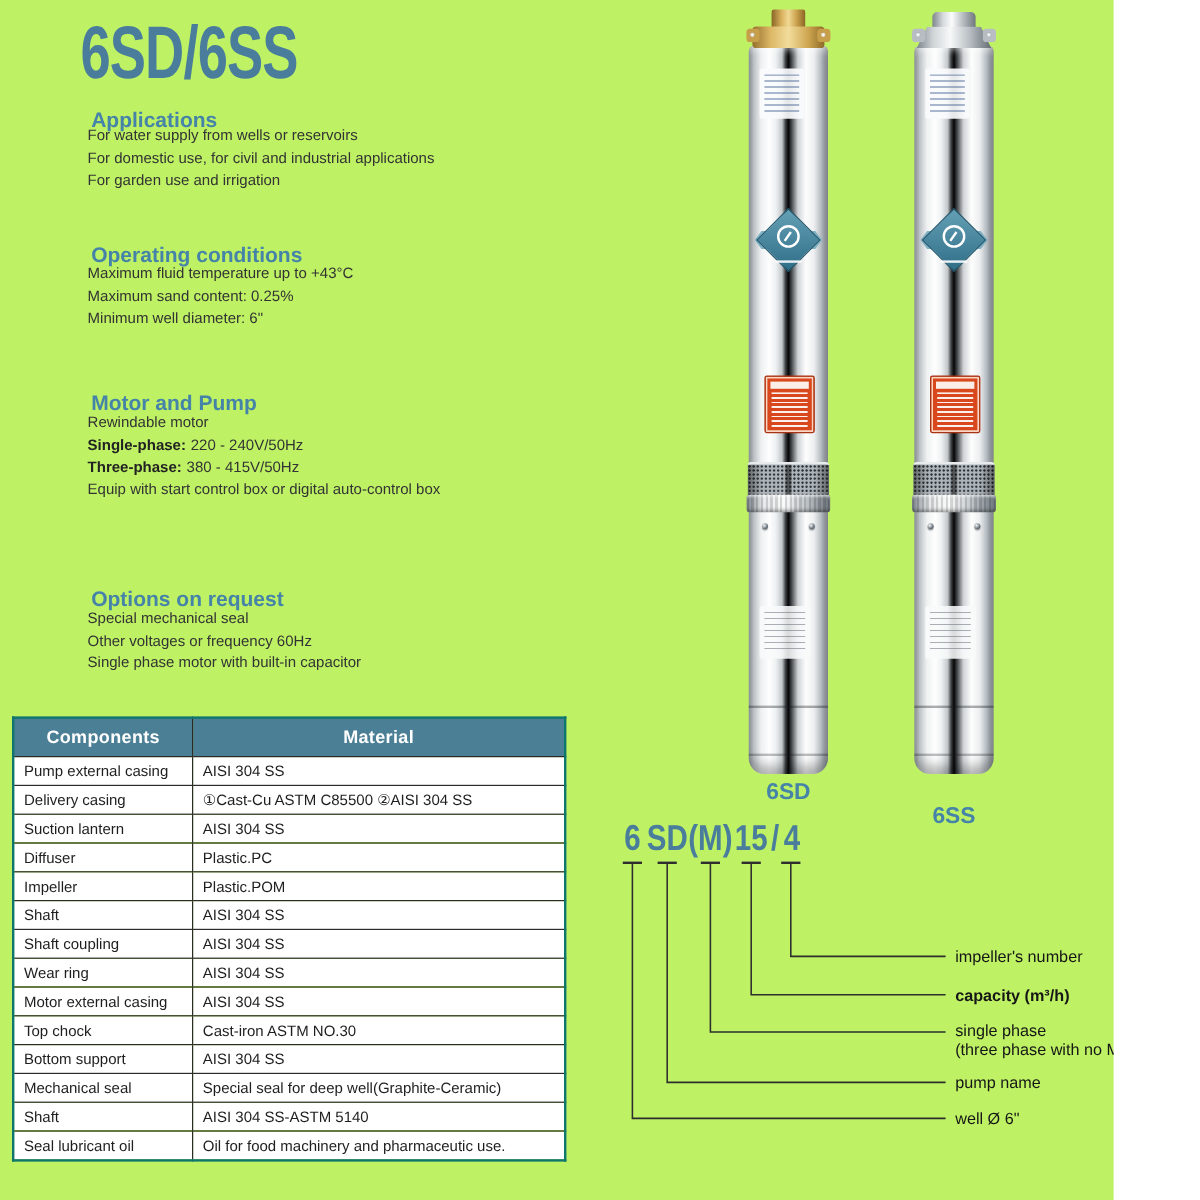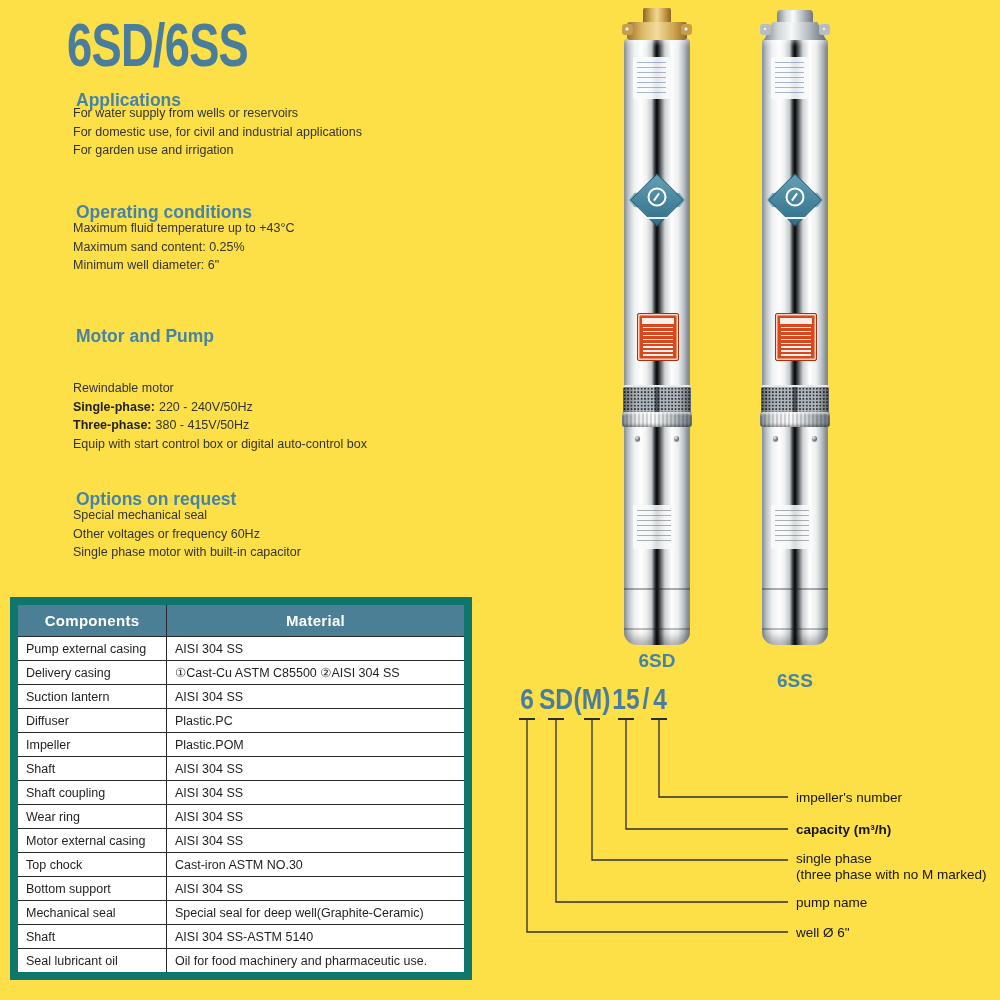--- a/index.html
+++ b/index.html
@@ -1,29 +1,29 @@
 <!DOCTYPE html>
 <html><head>
 <meta charset="utf-8">
 <style>
   html,body{margin:0;padding:0;background:#fff;font-family:"Liberation Sans",sans-serif;}
-  #canvas{position:relative;width:1000px;height:1000px;background:#fde047;overflow:hidden;}
+  #canvas{position:relative;width:928px;height:1000px;background:#bef264;overflow:hidden;}
 
   
   .title{position:absolute;left:67px;top:14px;font-size:62px;font-weight:800;color:#4a7d9c;
          line-height:1;transform:scaleX(.73);transform-origin:left top;letter-spacing:-1px;white-space:nowrap;}
   .sec-head{position:absolute;left:76px;font-size:17.5px;font-weight:700;color:#4583a8;}
   .sec-body{position:absolute;left:73px;font-size:12.5px;color:#333;line-height:18.5px;white-space:nowrap;}
   .sec-body b{color:#222;}
   .val{margin-left:4px;}
 
   
   table.comp{position:absolute;left:10px;top:597px;width:462px;border-collapse:collapse;table-layout:fixed;}
   table.comp,table.comp td,table.comp th{border:1px solid #2b2b2b;}
-  table.comp{border:8px solid #0f766e;}
+  table.comp{border:2px solid #0f766e;}
   table.comp th{background:#4b7f96;color:#fff;font-size:15px;font-weight:700;height:29px;text-align:center;letter-spacing:.3px;}
   table.comp td{height:23px;font-size:12.5px;color:#1e1e1e;background:#fff;padding:0 0 0 8px;white-space:nowrap;overflow:hidden;}
   .col1{width:146px;}
 
   
   .pump{position:absolute;top:8px;width:70px;height:638px;}
   #pump-sd{left:622px;} #pump-ss{left:760px;}
   .pbody{position:absolute;left:2px;right:2px;top:30px;height:607px;border-radius:5px 5px 13px 13px;
     background:linear-gradient(90deg,#848c92 0%,#c2c8cc 6%,#eff1f2 16%,#fefefe 26%,#eef1f2 34%,#c2c7ca 42%,
       #3c4043 46.5%,#050505 50%,#3c4043 53.5%,#cfd3d6 62%,#fdfdfd 72%,#edeff0 82%,#b5bcc1 92%,#737b81 100%);
@@ -111,21 +111,21 @@
   </div>
 
   <div class="sec-head" style="top:202px;">Operating conditions</div>
   <div class="sec-body" style="top:219px;">
     <div>Maximum fluid temperature up to +43°C</div>
     <div>Maximum sand content: 0.25%</div>
     <div>Minimum well diameter: 6"</div>
   </div>
 
   <div class="sec-head" style="top:326px;">Motor and Pump</div>
-  <div class="sec-body" style="top:343px;margin-top:36px;">
+  <div class="sec-body" style="top:343px;">
     <div>Rewindable motor</div>
     <div><b>Single-phase:</b><span class="val">220 - 240V/50Hz</span></div>
     <div><b>Three-phase:</b><span class="val">380 - 415V/50Hz</span></div>
     <div>Equip with start control box or digital auto-control box</div>
   </div>
 
   <div class="sec-head" style="top:489px;">Options on request</div>
   <div class="sec-body" style="top:506px;">
     <div>Special mechanical seal</div>
     <div>Other voltages or frequency 60Hz</div>

